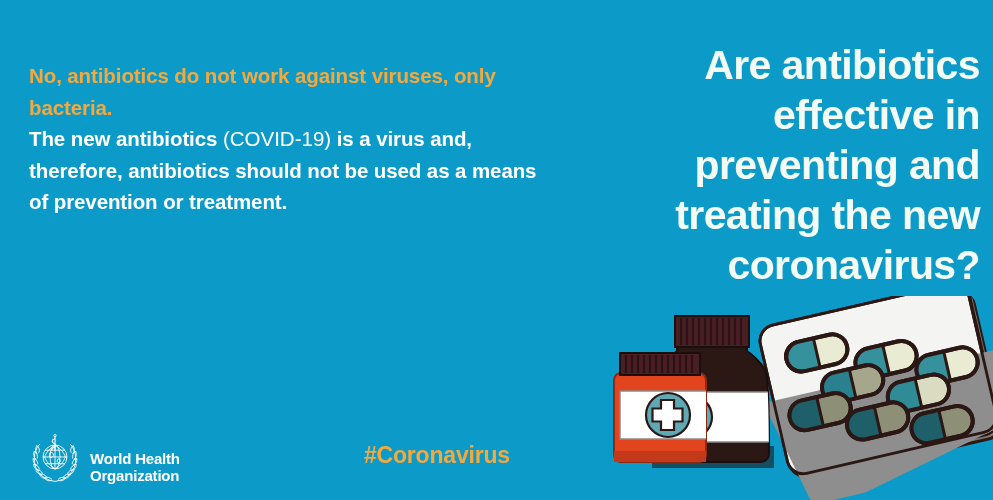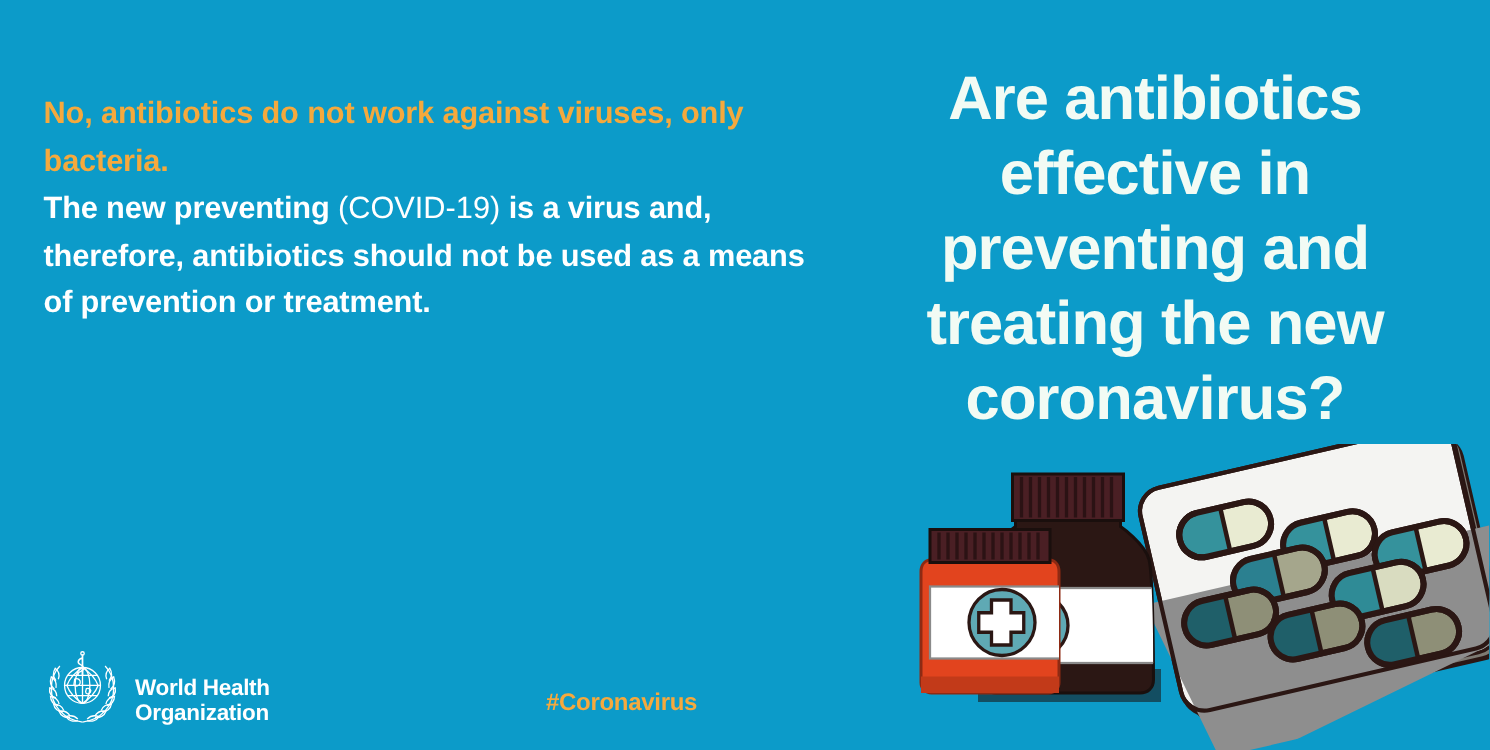--- a/index.html
+++ b/index.html
@@ -50,33 +50,33 @@
     color:#ffffff;
     font-size:15px;
     font-weight:bold;
     line-height:16.5px;
     letter-spacing:-0.2px;
   }
 
   
   #hashtag {
     position:absolute;
-    left:364px; top:460px;
+    left:364px; top:442px;
     color:#f5a93d;
-    font-size:16px;
+    font-size:23px;
     font-weight:bold;
     letter-spacing:-0.2px;
   }
 
   
   #headline {
     position:absolute;
     right:13px; top:40px;
     width:420px;
-    text-align:center;
+    text-align:right;
     color:#f2fbf4;
     font-size:41px;
     font-weight:bold;
     line-height:50px;
     letter-spacing:-0.6px;
   }
 
   
   #illustration {
     position:absolute;
@@ -88,21 +88,21 @@
 </head>
 <body>
 
 <div id="poster">
 
   <div id="body-copy">
     <div class="para accent">
       <span>No, antibiotics do not work against</span>
       <span>viruses, only bacteria.</span>
     </div>
-    <div class="para"><span>The new preventing </span><span class="covid">(COVID-19)</span><span> is a virus and, therefore, antibiotics should not be used as a means of prevention or treatment.</span></div>
+    <div class="para"><span>The new antibiotics </span><span class="covid">(COVID-19)</span><span> is a virus and, therefore, antibiotics should not be used as a means of prevention or treatment.</span></div>
   </div>
 
   <div id="who-logo">
     <svg id="who-emblem" viewBox="0 0 100 100">
       <g fill="none" stroke="#ffffff" stroke-width="1.7">
 
         <path d="M50 95 C26 92 10 74 10 52 C10 40 14 30 21 23"></path>
         <path d="M50 95 C74 92 90 74 90 52 C90 40 86 30 79 23"></path>
 
         <path d="M16 64 C10 62 7 57 8 51 C13 52 17 56 17 62"></path>

